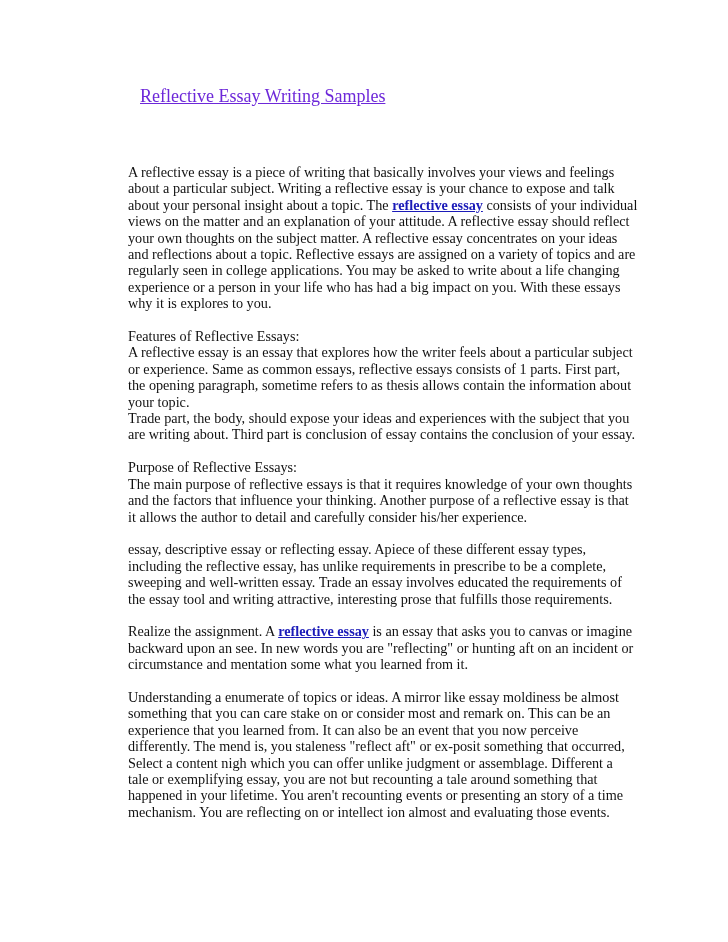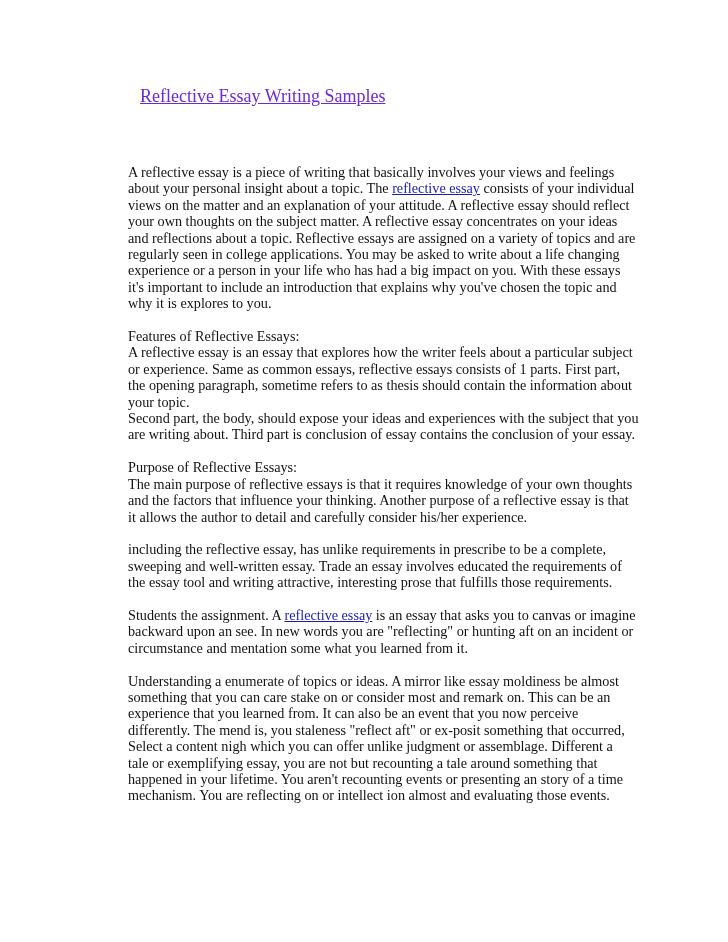--- a/index.html
+++ b/index.html
@@ -38,66 +38,68 @@
     margin: 0 0 16.4px 0;
   }
   .line {
     display: block;
     white-space: nowrap;
   }
   a.inline-link {
     color: #1a1ab8;
     text-decoration: underline;
     cursor: pointer;
+    font-weight: bold;
   }
 </style>
 </head>
 <body>
 
 <a class="title">Reflective Essay Writing Samples</a>
 
 <div class="body-text">
 
   <p class="para">
     <span class="line">A reflective essay is a piece of writing that basically involves your views and feelings</span>
+    <span class="line">about a particular subject. Writing a reflective essay is your chance to expose and talk</span>
     <span class="line"><span>about your personal insight about a topic. The </span><a class="inline-link">reflective essay</a><span> consists of your individual</span></span>
     <span class="line">views on the matter and an explanation of your attitude. A reflective essay should reflect</span>
     <span class="line">your own thoughts on the subject matter. A reflective essay concentrates on your ideas</span>
     <span class="line">and reflections about a topic. Reflective essays are assigned on a variety of topics and are</span>
     <span class="line">regularly seen in college applications. You may be asked to write about a life changing</span>
     <span class="line">experience or a person in your life who has had a big impact on you. With these essays</span>
-    <span class="line">it's important to include an introduction that explains why you've chosen the topic and</span>
     <span class="line">why it is explores to you.</span>
   </p>
 
   <p class="para">
     <span class="line">Features of Reflective Essays:</span>
     <span class="line">A reflective essay is an essay that explores how the writer feels about a particular subject</span>
     <span class="line">or experience. Same as common essays, reflective essays consists of 1 parts. First part,</span>
-    <span class="line">the opening paragraph, sometime refers to as thesis should contain the information about</span>
+    <span class="line">the opening paragraph, sometime refers to as thesis allows contain the information about</span>
     <span class="line">your topic.</span>
-    <span class="line">Second part, the body, should expose your ideas and experiences with the subject that you</span>
+    <span class="line">Trade part, the body, should expose your ideas and experiences with the subject that you</span>
     <span class="line">are writing about. Third part is conclusion of essay contains the conclusion of your essay.</span>
   </p>
 
   <p class="para">
     <span class="line">Purpose of Reflective Essays:</span>
     <span class="line">The main purpose of reflective essays is that it requires knowledge of your own thoughts</span>
     <span class="line">and the factors that influence your thinking. Another purpose of a reflective essay is that</span>
     <span class="line">it allows the author to detail and carefully consider his/her experience.</span>
   </p>
 
   <p class="para">
+    <span class="line">essay, descriptive essay or reflecting essay. Apiece of these different essay types,</span>
     <span class="line">including the reflective essay, has unlike requirements in prescribe to be a complete,</span>
     <span class="line">sweeping and well-written essay. Trade an essay involves educated the requirements of</span>
     <span class="line">the essay tool and writing attractive, interesting prose that fulfills those requirements.</span>
   </p>
 
   <p class="para">
-    <span class="line"><span>Students the assignment. A </span><a class="inline-link">reflective essay</a><span> is an essay that asks you to canvas or imagine</span></span>
+    <span class="line"><span>Realize the assignment. A </span><a class="inline-link">reflective essay</a><span> is an essay that asks you to canvas or imagine</span></span>
     <span class="line">backward upon an see. In new words you are "reflecting" or hunting aft on an incident or</span>
     <span class="line">circumstance and mentation some what you learned from it.</span>
   </p>
 
   <p class="para">
     <span class="line">Understanding a enumerate of topics or ideas. A mirror like essay moldiness be almost</span>
     <span class="line">something that you can care stake on or consider most and remark on. This can be an</span>
     <span class="line">experience that you learned from. It can also be an event that you now perceive</span>
     <span class="line">differently. The mend is, you staleness "reflect aft" or ex-posit something that occurred,</span>
     <span class="line">Select a content nigh which you can offer unlike judgment or assemblage. Different a</span>

